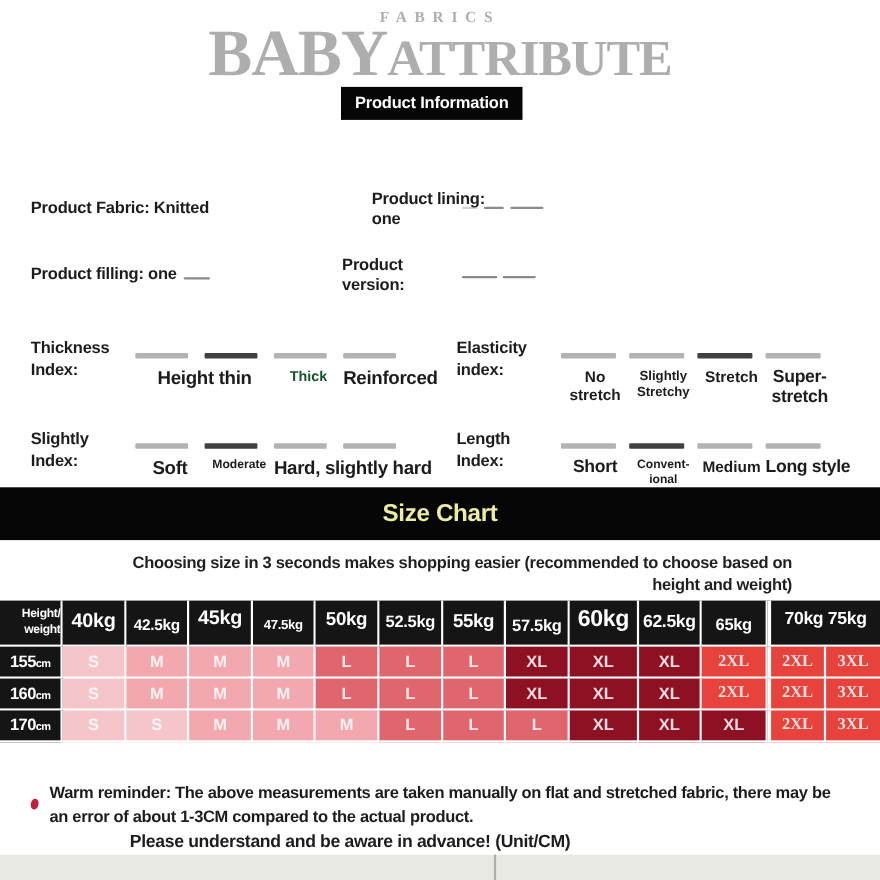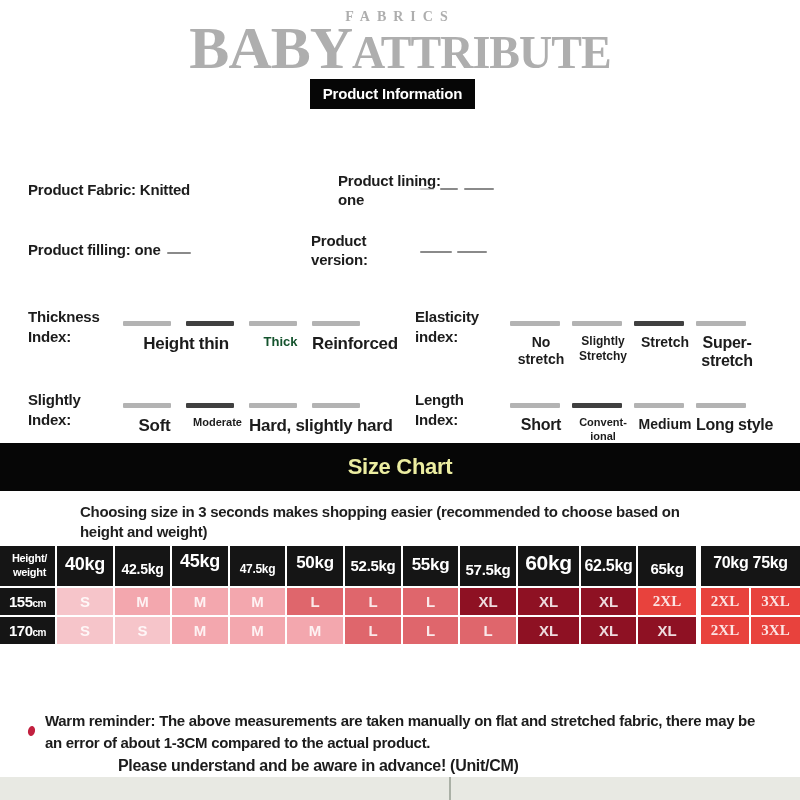--- a/index.html
+++ b/index.html
@@ -50,31 +50,31 @@
   .opts-3 .e-strong{white-space:nowrap;}
   .e-mid{font-size:14px;font-weight:bold;line-height:1.2;}
   .e-small{font-size:12px;font-weight:bold;line-height:1.25;}
   .e-tiny{font-size:11px;font-weight:bold;line-height:1.25;}
   .e-muted{font-size:13px;font-weight:bold;color:#14532d;}
 
   
   .banner-size{left:0;top:443px;width:800px;height:48px;background:var(--banner-bg);}
   .banner-size span{display:block;text-align:center;line-height:48px;font-size:22px;font-weight:bold;
     color:var(--size-chart-text);letter-spacing:-0.3px;}
-  .subtitle{left:80px;top:502px;width:640px;text-align:left;font-size:15px;font-weight:bold;
+  .subtitle{left:80px;top:502px;width:640px;text-align:right;font-size:15px;font-weight:bold;
     line-height:1.35;letter-spacing:-0.3px;color:#1f1f1f;}
 
   table.size-table{left:0;top:546px;width:800px;border-collapse:separate;border-spacing:0;table-layout:fixed;}
   .size-table th,.size-table td{padding:0;margin:0;text-align:center;vertical-align:middle;
     border-right:2px solid #fff;border-bottom:2px solid #fff;overflow:hidden;}
   .size-table tr>*:last-child{border-right:none;}
   .size-table thead tr{height:42px;} .size-table tbody tr{height:29px;}
   .size-table thead th{background:var(--header-bg);color:#fff;font-weight:bold;}
   .size-table thead th .hd{display:inline-block;position:relative;font-size:16px;letter-spacing:-0.3px;}
-  .size-table thead th:nth-child(1){text-align:center;}
+  .size-table thead th:nth-child(1){text-align:right;}
   .size-table thead th:nth-child(1) .hd{font-size:11px;white-space:pre-line;line-height:1.2;padding-left:4px;font-weight:bold;}
   .size-table thead th:nth-child(2) .hd{font-size:18px;top:-2px;}
   .size-table thead th:nth-child(3) .hd{font-size:14px;top:3px;}
   .size-table thead th:nth-child(4) .hd{font-size:18px;top:-5px;}
   .size-table thead th:nth-child(5) .hd{font-size:12px;top:2px;}
   .size-table thead th:nth-child(6) .hd{font-size:17px;top:-3px;}
   .size-table thead th:nth-child(7) .hd{font-size:15px;top:0;}
   .size-table thead th:nth-child(8) .hd{font-size:17px;top:-1px;}
   .size-table thead th:nth-child(9) .hd{font-size:15px;top:4px;}
   .size-table thead th:nth-child(10) .hd{font-size:21px;top:-3px;}
@@ -273,20 +273,36 @@
         <td class="l">L</td>
         <td class="l">L</td>
         <td class="xl">XL</td>
         <td class="xl">XL</td>
         <td class="xl">XL</td>
         <td class="x2">2XL</td>
         <td class="x2">2XL</td>
         <td class="x2">3XL</td>
       </tr>
       <tr>
+        <th><span>160</span><span class="unit">cm</span></th>
+        <td class="s">S</td>
+        <td class="m">M</td>
+        <td class="m">M</td>
+        <td class="m">M</td>
+        <td class="l">L</td>
+        <td class="l">L</td>
+        <td class="l">L</td>
+        <td class="xl">XL</td>
+        <td class="xl">XL</td>
+        <td class="xl">XL</td>
+        <td class="x2">2XL</td>
+        <td class="x2">2XL</td>
+        <td class="x2">3XL</td>
+      </tr>
+      <tr>
         <th><span>170</span><span class="unit">cm</span></th>
         <td class="s">S</td>
         <td class="s">S</td>
         <td class="m">M</td>
         <td class="m">M</td>
         <td class="m">M</td>
         <td class="l">L</td>
         <td class="l">L</td>
         <td class="l">L</td>
         <td class="xl">XL</td>

